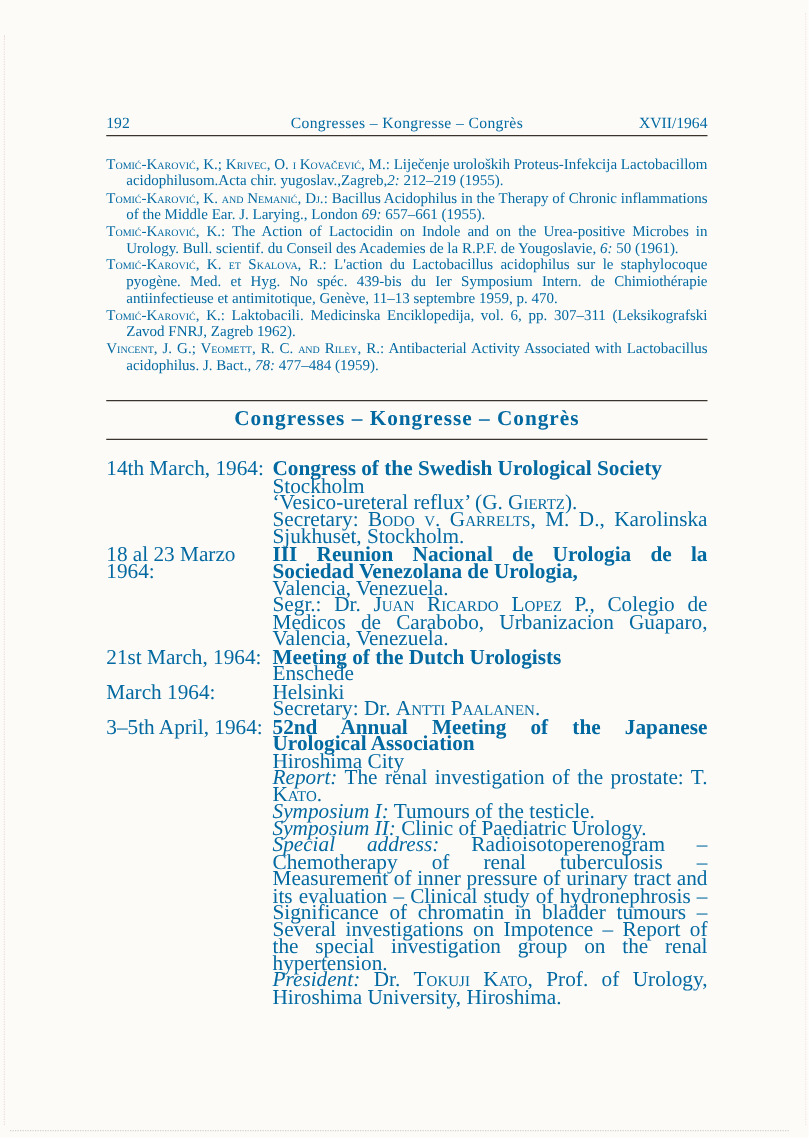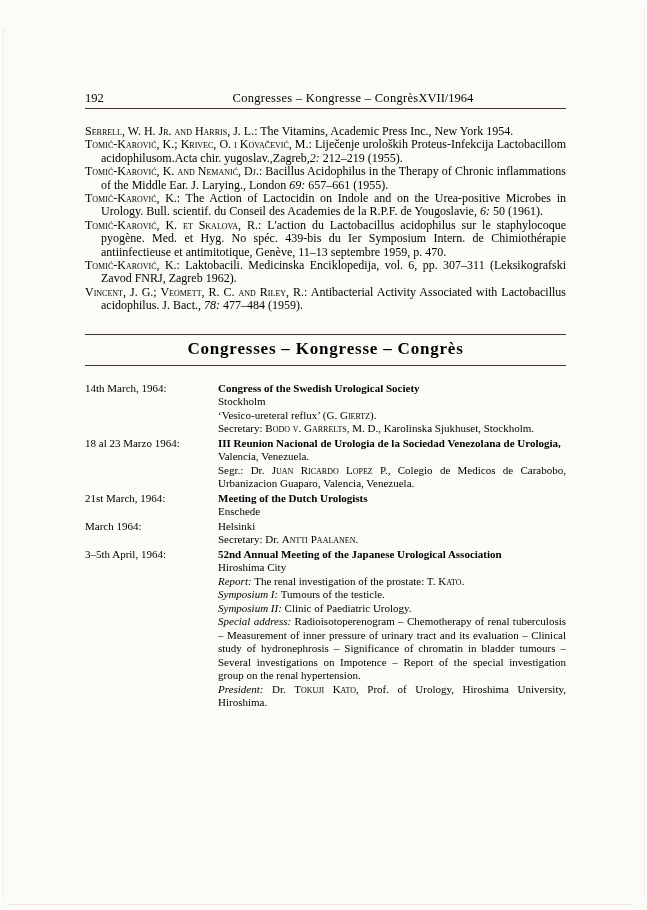--- a/index.html
+++ b/index.html
@@ -3,32 +3,32 @@
 <meta charset="utf-8">
 <style>
   * { margin:0; padding:0; box-sizing:border-box; }
   html,body { background:#ffffff; }
   body {
     width:647px; height:910px;
     font-family:"Liberation Serif","DejaVu Serif",serif;
   }
   .page {
     position:relative; width:647px; height:910px;
-    background:#fcfbf8; color:#000000; overflow:hidden;
+    background:#fcfbf8; color:#0369a1; overflow:hidden;
   }
   .content { position:absolute; left:85px; top:0; width:481px; }
 
   
   .running-head {
     display:grid; grid-template-columns:1fr auto 1fr; align-items:baseline;
     margin-top:91px; font-size:12.5px;
   }
   .rh-left  { text-align:left; }
   .rh-center{ text-align:center; letter-spacing:.3px; }
-  .rh-right { text-align:left; }
+  .rh-right { text-align:right; }
   .head-rule { border-bottom:1.8px solid #3a342c; margin-top:2px; }
 
   
   .references { margin-top:16px; font-size:12px; line-height:13.4px; text-align:justify; }
   .ref { padding-left:16px; text-indent:-16px; }
 
   .seg-sc { font-variant:small-caps; }
   .seg-i  { font-style:italic; }
   .seg-b  { font-weight:bold; }
 
@@ -38,21 +38,21 @@
 
   
   .section-heading {
     margin-top:21px;
     border-top:1.7px solid #3a342c; border-bottom:1.7px solid #3a342c;
     padding:4px 0 6px; text-align:center;
   }
   .section-title { font-size:17px; font-weight:bold; letter-spacing:.8px; }
 
   
-  .congresses { margin-top:16px; font-size:11px; line-height:13.5px; }
+  .congresses { margin-top:16px; font-size:17px; line-height:13.5px; }
   .congress-entry { display:flex; margin-bottom:1px; }
   .congress-date { width:133px; flex:0 0 133px; }
   .congress-details { flex:1; text-align:justify; }
 
   
   .scan-dots-left  { position:absolute; left:3px;  top:28px; bottom:10px; width:0; border-left:1px dotted #e2cfcf; opacity:.65; }
   .scan-dots-right { position:absolute; right:2px; top:10px; bottom:10px; width:0; border-right:1px dotted #f0dada; opacity:.6; }
   .scan-dots-bottom{ position:absolute; left:8px; right:16px; bottom:5px; height:0; border-bottom:1px dotted #b9aeae; opacity:.55; }
 </style>
 </head>
@@ -67,21 +67,20 @@
   <div class="content">
 
     <div class="running-head">
       <span class="rh-left">192</span>
       <span class="rh-center">Congresses – Kongresse – Congrès</span>
       <span class="rh-right">XVII/1964</span>
     </div>
     <div class="head-rule"></div>
 
     <div class="references">
-      <p class="ref"><span class="seg-sc">Sebrell, W. H. Jr. and Harris, J. L.</span><span>: The Vitamins, Academic Press Inc., New York 1954.</span></p>
       <p class="ref"><span class="seg-sc">Tomić-Karović, K.; Krivec, O. i Kovačević, M.</span><span>: Liječenje uroloških Proteus-Infekcija Lactobacillom acidophilusom.Acta chir. yugoslav.,Zagreb,</span><span class="seg-i">2:</span><span> 212–219 (1955).</span></p>
       <p class="ref"><span class="seg-sc">Tomić-Karović, K. and Nemanić, Dj.</span><span>: Bacillus Acidophilus in the Therapy of Chronic inflammations of the Middle Ear. J. Larying., London </span><span class="seg-i">69:</span><span> 657–661 (1955).</span></p>
       <p class="ref"><span class="seg-sc">Tomić-Karović, K.</span><span>: The Action of Lactocidin on Indole and on the Urea-positive Microbes in Urology. Bull. scientif. du Conseil des Academies de la R.P.F. de Yougoslavie, </span><span class="seg-i">6:</span><span> 50 (1961).</span></p>
       <p class="ref"><span class="seg-sc">Tomić-Karović, K. et Skalova, R.</span><span>: L'action du Lactobacillus acidophilus sur le staphylocoque pyogène. Med. et Hyg. No spéc. 439-bis du Ier Symposium Intern. de Chimiothérapie antiinfectieuse et antimitotique, Genève, 11–13 septembre 1959, p. 470.</span></p>
       <p class="ref"><span class="seg-sc">Tomić-Karović, K.</span><span>: Laktobacili. Medicinska Enciklopedija, vol. 6, pp. 307–311 (Leksikografski Zavod FNRJ, Zagreb 1962).</span></p>
       <p class="ref"><span class="seg-sc">Vincent, J. G.; Veomett, R. C. and Riley, R.</span><span>: Antibacterial Activity Associated with Lactobacillus acidophilus. J. Bact., </span><span class="seg-i">78:</span><span> 477–484 (1959).</span></p>
     </div>
 
 
     <div class="section-heading">

